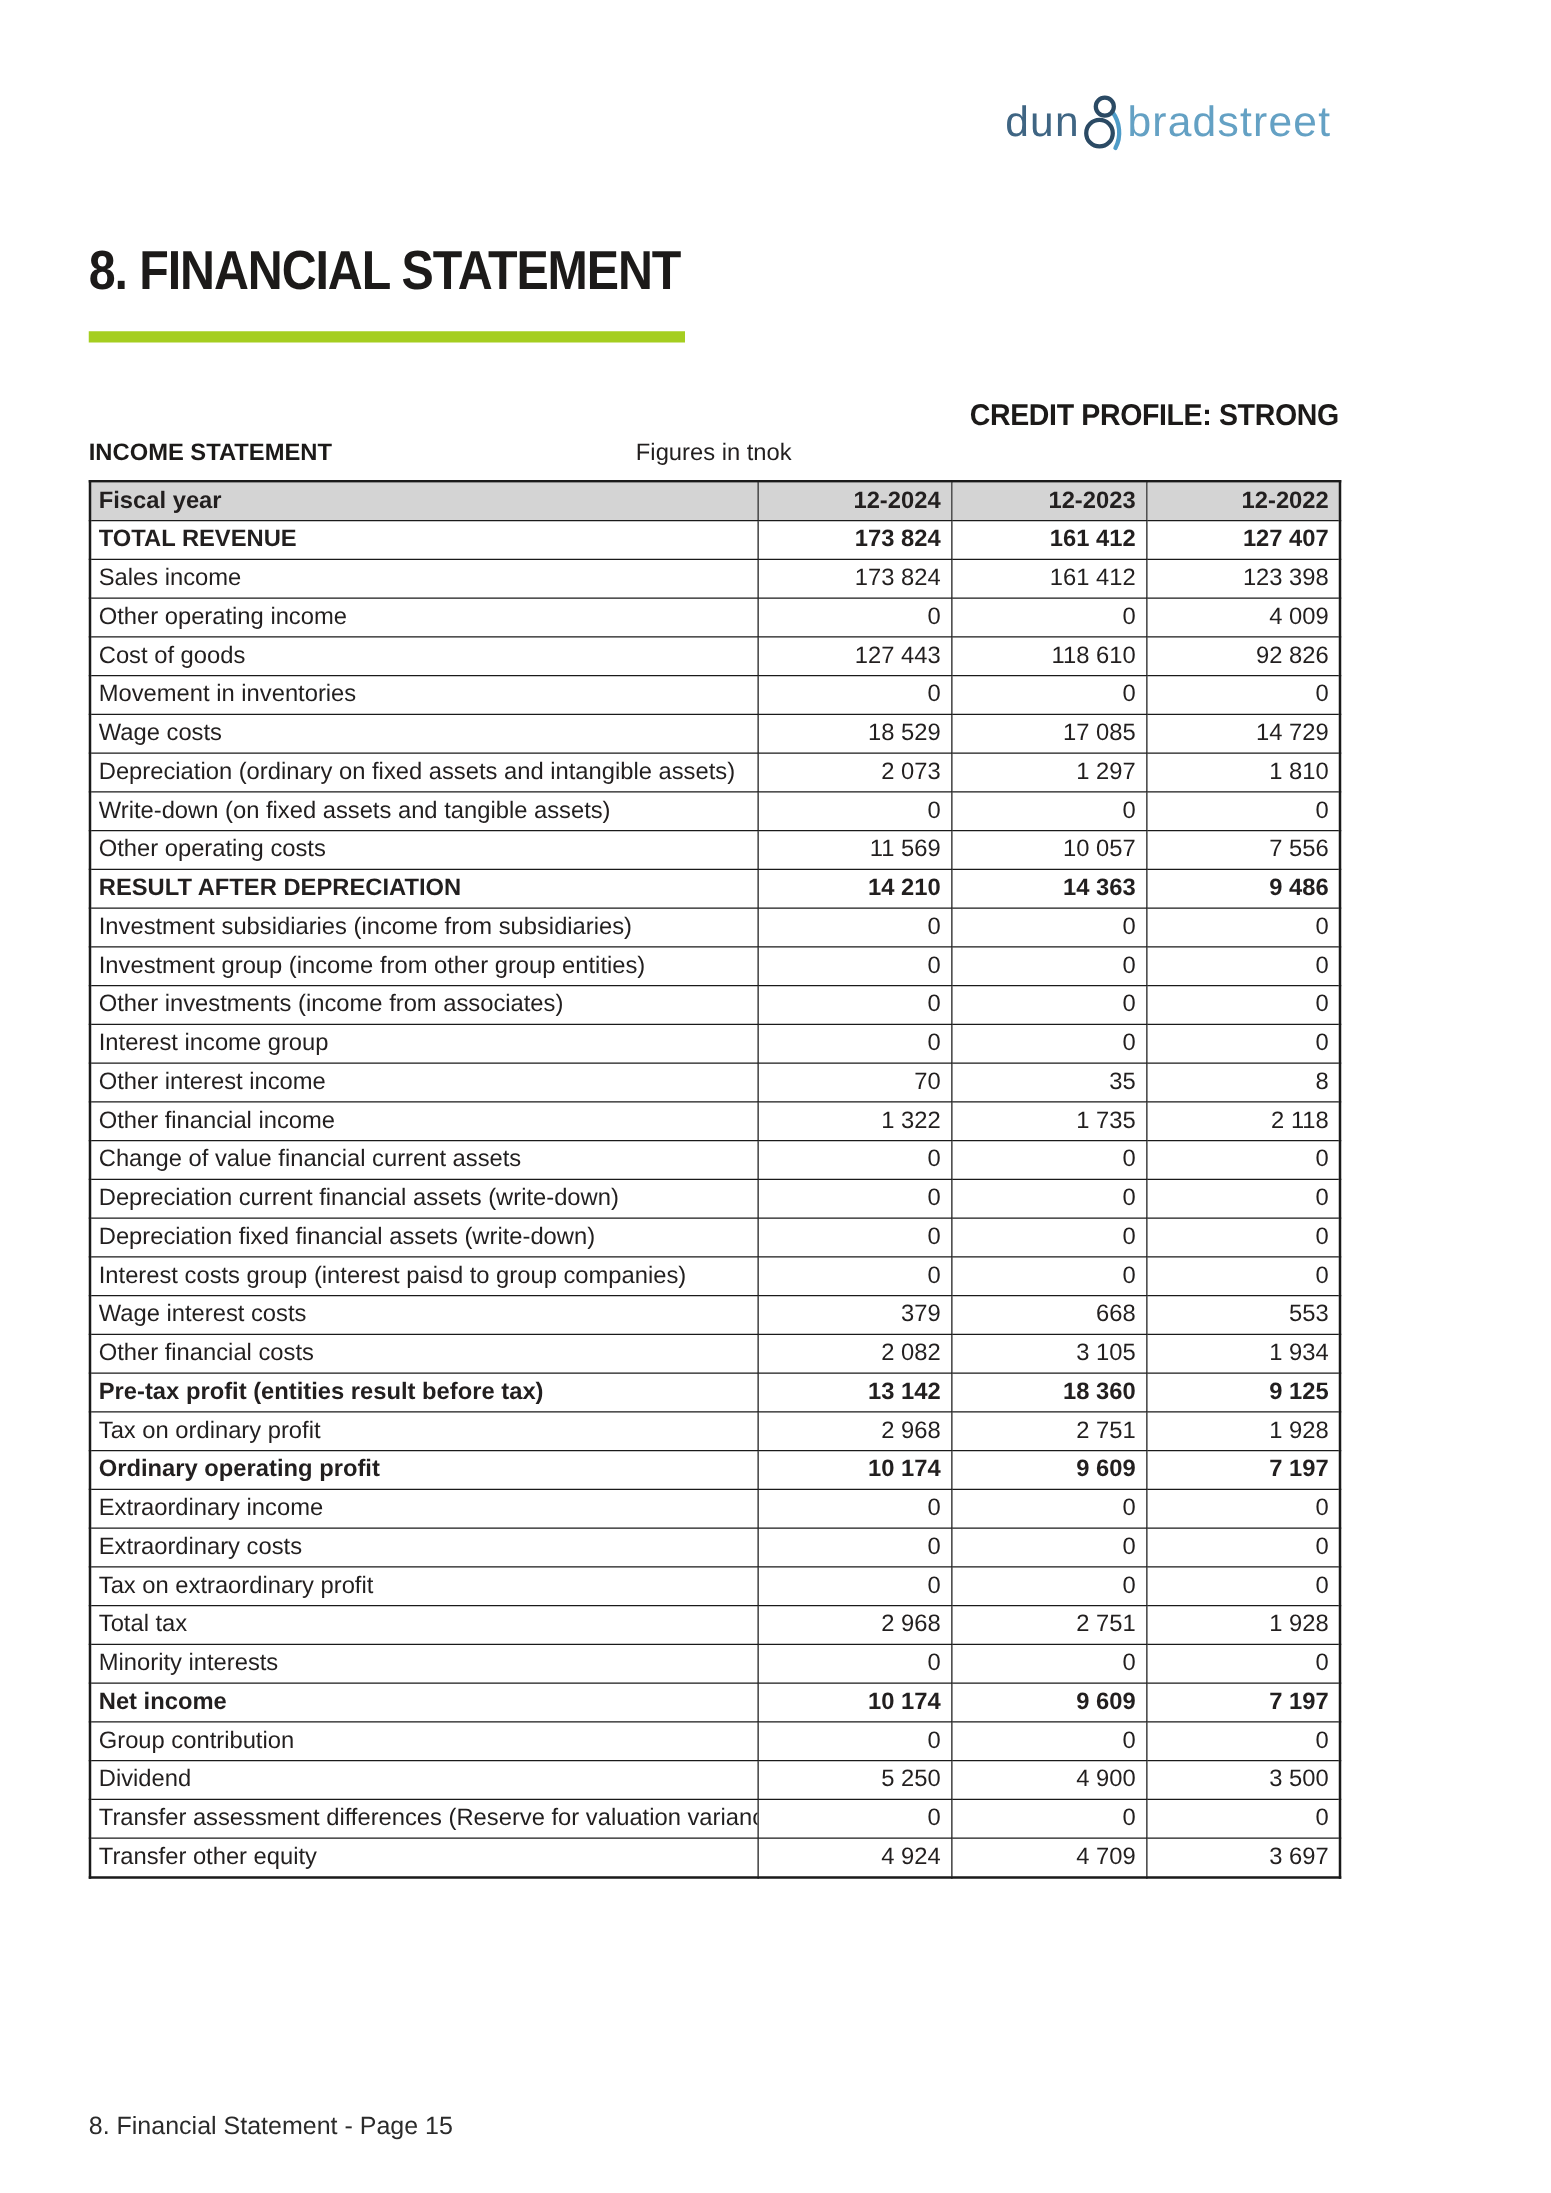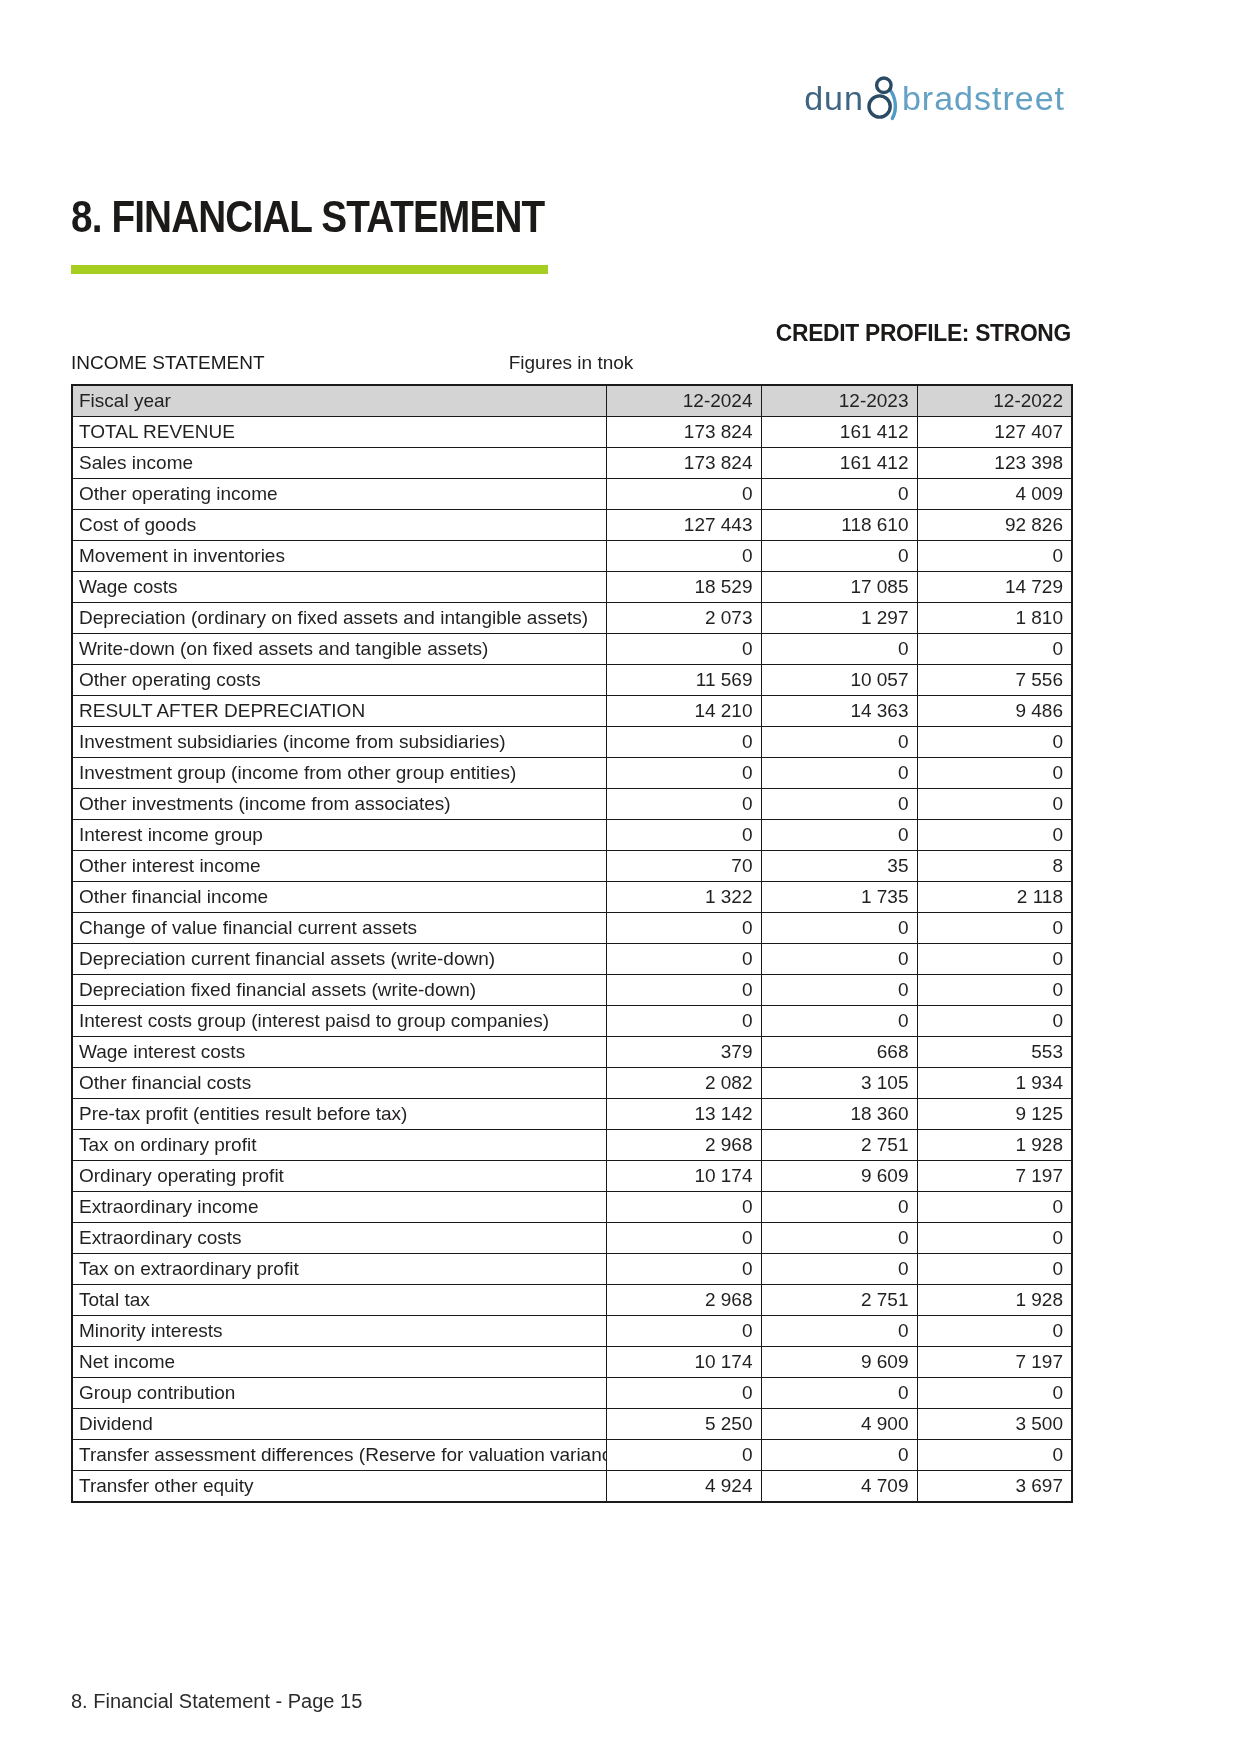--- a/index.html
+++ b/index.html
@@ -73,21 +73,21 @@
     letter-spacing:-0.3px;
     transform:scaleX(0.95);
     transform-origin:right center;
     color:#1c1a19;
   }
   .table-title {
     position:absolute;
     left:71px;
     top:352px;
     font-size:19px;
-    font-weight:normal;
+    font-weight:bold;
     color:#1c1a19;
   }
   .units-note {
     position:absolute;
     left:71px;
     top:352px;
     width:1000px;
     text-align:center;
     font-size:19px;
   }
@@ -112,24 +112,24 @@
     padding:0;
     overflow:hidden;
     white-space:nowrap;
     vertical-align:middle;
     font-weight:normal;
   }
   table.income .label { text-align:left;  padding-left:6px; }
   table.income .num   { text-align:right; padding-right:8px; }
   table.income thead th {
     background:var(--table-header-bg,#d4d4d4);
-    font-weight:normal;
+    font-weight:bold;
     margin-left:40px;
   }
-  table.income tr.bold td { font-weight:normal; }
+  table.income tr.bold td { font-weight:bold; }
 
   
   .footer {
     position:absolute;
     left:71px;
     top:1690px;
     width:1000px;
     text-align:left;
     font-size:20px;
     color:var(--footer-text,#2b2b2b);

